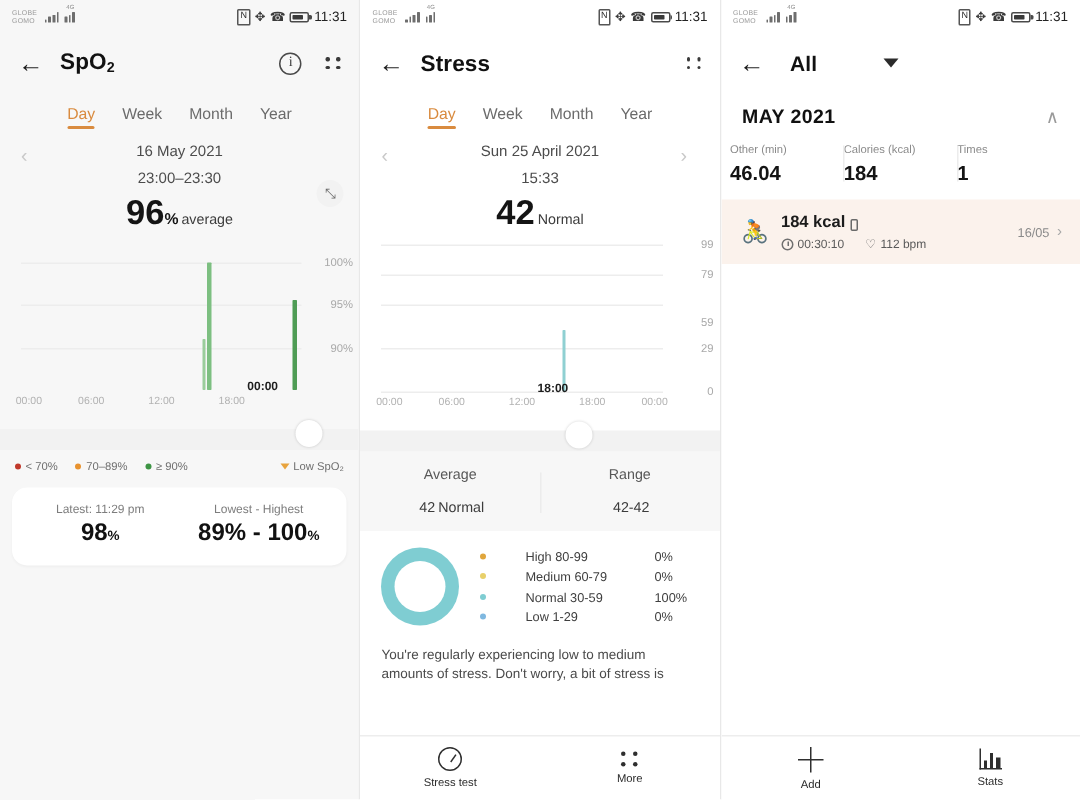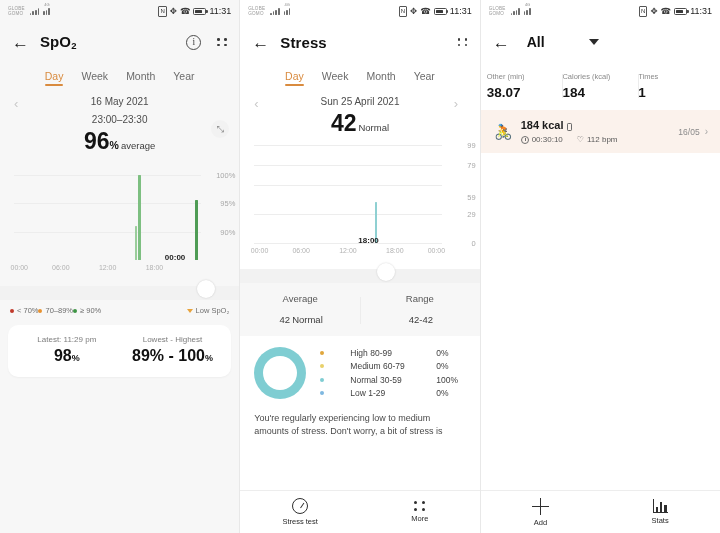--- a/index.html
+++ b/index.html
@@ -75,21 +75,21 @@
   .xaxis { position: absolute; left: 14px; right: 38px; bottom: 2px; height: 12px; }
   .xlab { position: absolute; font-size: 7px; color: #b2b2b2; transform: translateX(-50%); }
   .cursor-lbl { position: absolute; font-size: 8px; font-weight: 700; color: #1d1d1d; transform: translateX(-50%); }
 
   .scrubber { position: relative; height: 22px; margin-top: 0px; }
   .scrub-bg { position:absolute; left:0; right:0; top:8px; bottom:0; background:#f2f2f2; }
   .scrub-knob { position:absolute; top:2px; width:18px; height:18px; border-radius:50%; background:#fff;
                 box-shadow: 0 0 2px rgba(0,0,0,.18); transform: translateX(-50%); }
 
   
-  .legend { display:flex; align-items:center; padding: 6px 10px 8px; font-size: 7.5px; color:#6f6f6f; }
+  .legend { display:flex; align-items:center; padding: 6px 10px 8px; gap: 12px; font-size: 7.5px; color:#6f6f6f; }
   .lg { display:flex; align-items:center; gap: 3px; }
   .dot { width: 4px; height: 4px; border-radius: 50%; display:inline-block; }
   .tri { width:0;height:0;border-left:3.2px solid transparent;border-right:3.2px solid transparent;border-top:4.6px solid #e8a33d; }
   .lg.right { margin-left: auto; }
 
   
   .card { background: #fff; border-radius: 10px; margin: 2px 8px 0; padding: 10px 6px 12px;
           display: flex; box-shadow: 0 1px 2px rgba(0,0,0,.04); }
   .card .col { flex: 1; text-align: center; }
   .card .cap { font-size: 8px; color: #7d7d7d; }
@@ -327,20 +327,21 @@
       <span class="tab active">Day</span>
       <span class="tab">Week</span>
       <span class="tab">Month</span>
       <span class="tab">Year</span>
     </div>
 
     <div class="datenav">
       <span class="chev">‹</span>
       <div class="datecenter">
         <div class="date-main">Sun 25 April 2021</div>
+        <div class="date-sub">15:33</div>
         <div class="bignum"><span>42</span><span class="lbl">Normal</span></div>
       </div>
       <span class="chev">›</span>
     </div>
 
     <div class="chart-wrap" style="margin-top:4px;height:122px;">
       <div class="plot" id="p2-plot">
           <div class="gridline" style="top: 0px;"></div>
           <div class="ylab" style="top: 0px; right: -34px;">99</div>
           <div class="gridline" style="top: 19.798px;"></div>
@@ -462,25 +463,29 @@
     </div>
 
     <div class="appbar">
       <span class="back">←</span>
       <span class="apptitle" style="font-size:14px;margin-left:14px;">All</span>
       <span style="width:44px"></span>
       <span class="caret"></span>
       <span class="ab-spacer"></span>
     </div>
 
+    <div class="p3head">
+      <span class="p3month">MAY 2021</span>
+      <span class="chev-up">∧</span>
+    </div>
 
     <div class="p3stats">
       <div class="col">
         <div class="cap">Other (min)</div>
-        <div class="val">38.07</div>
+        <div class="val">46.04</div>
       </div>
       <div class="col">
         <div class="cap">Calories (kcal)</div>
         <div class="val">184</div>
       </div>
       <div class="col">
         <div class="cap">Times</div>
         <div class="val">1</div>
       </div>
     </div>

